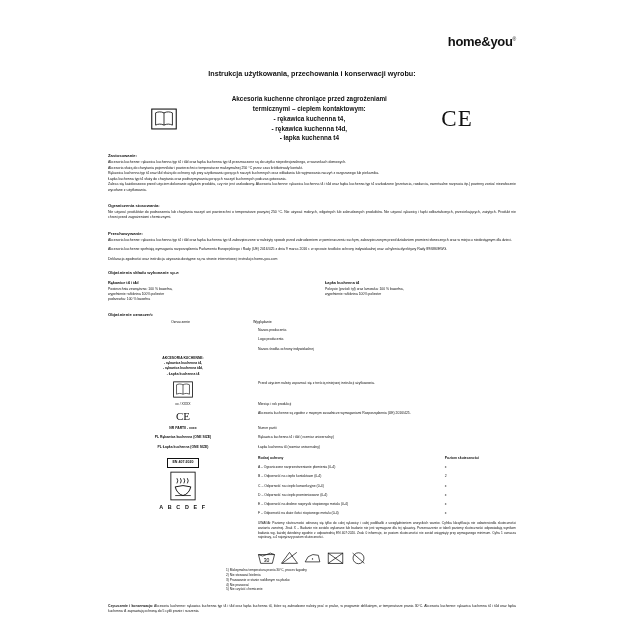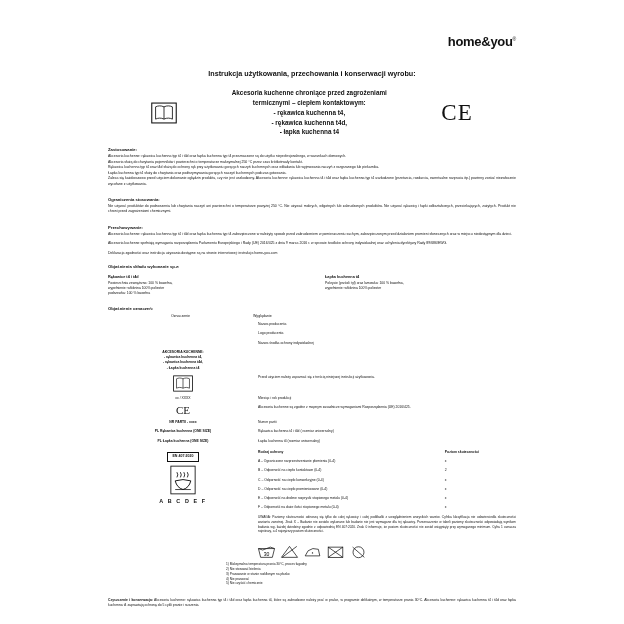--- a/index.html
+++ b/index.html
@@ -35,21 +35,21 @@
   .brand sup {
     font-size: 5px;
     vertical-align: super;
     font-weight: normal;
   }
   .title {
     text-align: center;
     font-size: 7.2px;
     font-weight: bold;
     line-height: 1.5;
-    margin-bottom: 8px;
+    margin-bottom: 14px;
   }
   .subtitle-block {
     display: flex;
     align-items: center;
     justify-content: center;
     gap: 16px;
     margin-bottom: 10px;
   }
   .subtitle {
     font-size: 6.4px;

